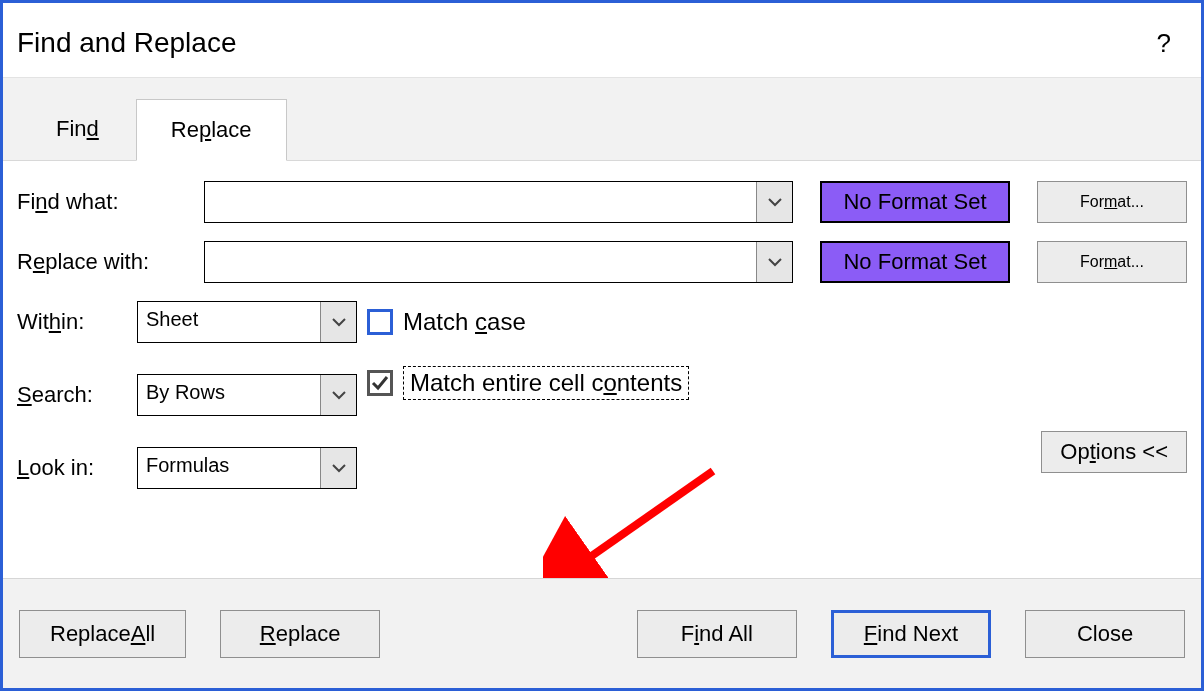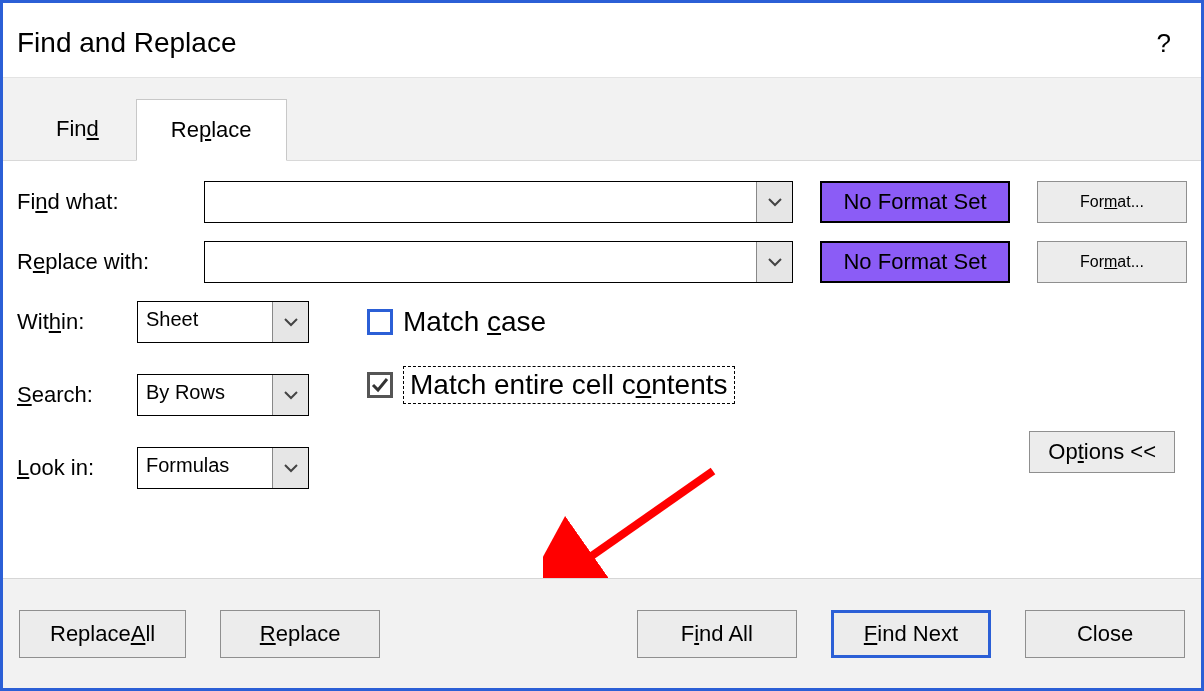--- a/index.html
+++ b/index.html
@@ -129,46 +129,46 @@
   .optgrid {
     display: grid;
     grid-template-columns: 120px 200px 1fr;
     row-gap: 31px;
     align-items: center;
     margin-top: 8px;
   }
   .optgrid .lbl2 {
     font-size: 22px;
   }
-  .combo.small { width: 172px; height: 42px; }
+  .combo.small { width: 220px; height: 42px; }
   .checkrow {
     display: flex;
     align-items: center;
     gap: 10px;
-    font-size: 28px;
+    font-size: 24px;
     margin-left: 30px;
   }
   .checkbox {
     width: 26px;
     height: 26px;
     border: 3px solid #2b5fd6;
     display: inline-flex;
     align-items: center;
     justify-content: center;
     background: #fff;
   }
   .checkbox.gray { border: 3px solid #555; }
   .checkbox svg { width: 18px; height: 18px; }
   .focusrect {
     border: 1px dashed #000;
     padding: 2px 6px;
   }
   .optionsbtn {
     position: absolute;
-    right: 26px;
+    right: 14px;
     top: 270px;
     height: 42px;
     border: 1px solid #8f8f8f;
     background: #ececec;
     padding: 0 18px;
     font-size: 22px;
     display: flex;
     align-items: center;
   }
   

